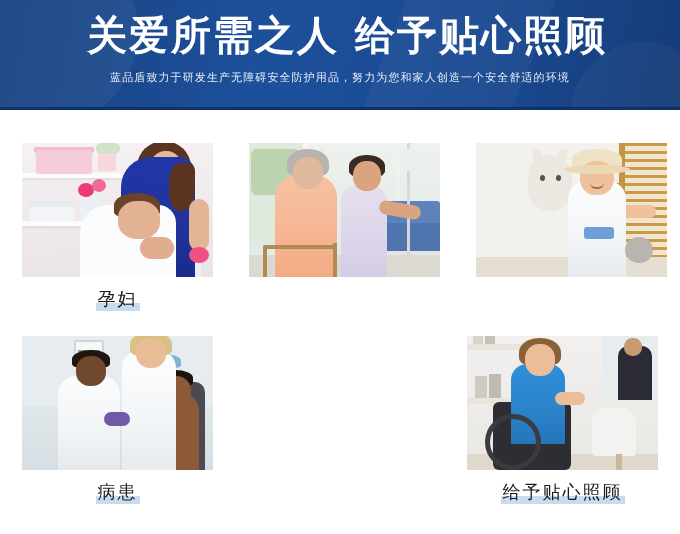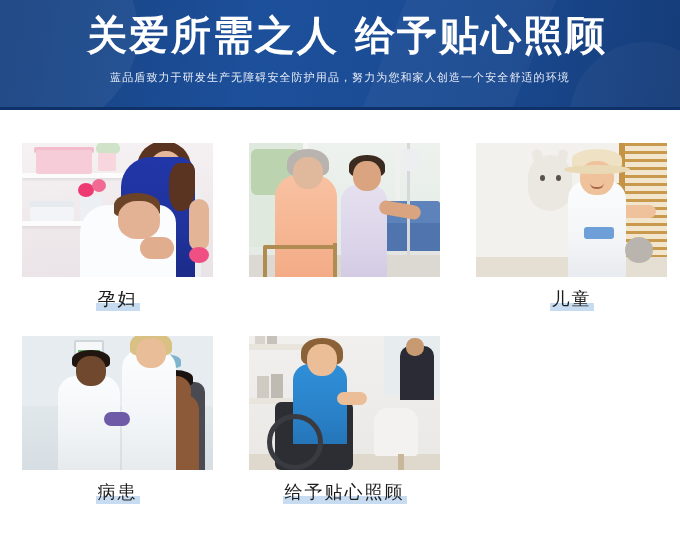--- a/index.html
+++ b/index.html
@@ -72,20 +72,21 @@
   }
 
   
   .grid {
     position:relative;
     width:680px;
     padding:33px 22px 0 22px;
   }
   .row {
     display:flex;
+    justify-content:space-between;
     width:636px;
     gap:36px;
   }
   .row.second { margin-top:25px; }
   .cell { width:191px; }
   .photo {
     width:191px;
     height:134px;
     position:relative;
     overflow:hidden;
@@ -353,21 +354,20 @@
           <div class="o barm"></div>
           <div class="o boy"></div>
           <div class="o blue"></div>
           <div class="o bhat"></div>
             <div class="o bface"></div>
             <div class="o bbrim"></div>
           <div class="o bsmile"></div>
           <div class="o doll"></div>
         </div>
       </div>
-      <div class="caption"><span class="txt">儿童</span></div>
     </div>
   </div>
 
   <div class="row second">
 
 
     <div class="cell">
       <div class="photo p5">
         <div class="sc">
           <div class="o wallp"></div>

